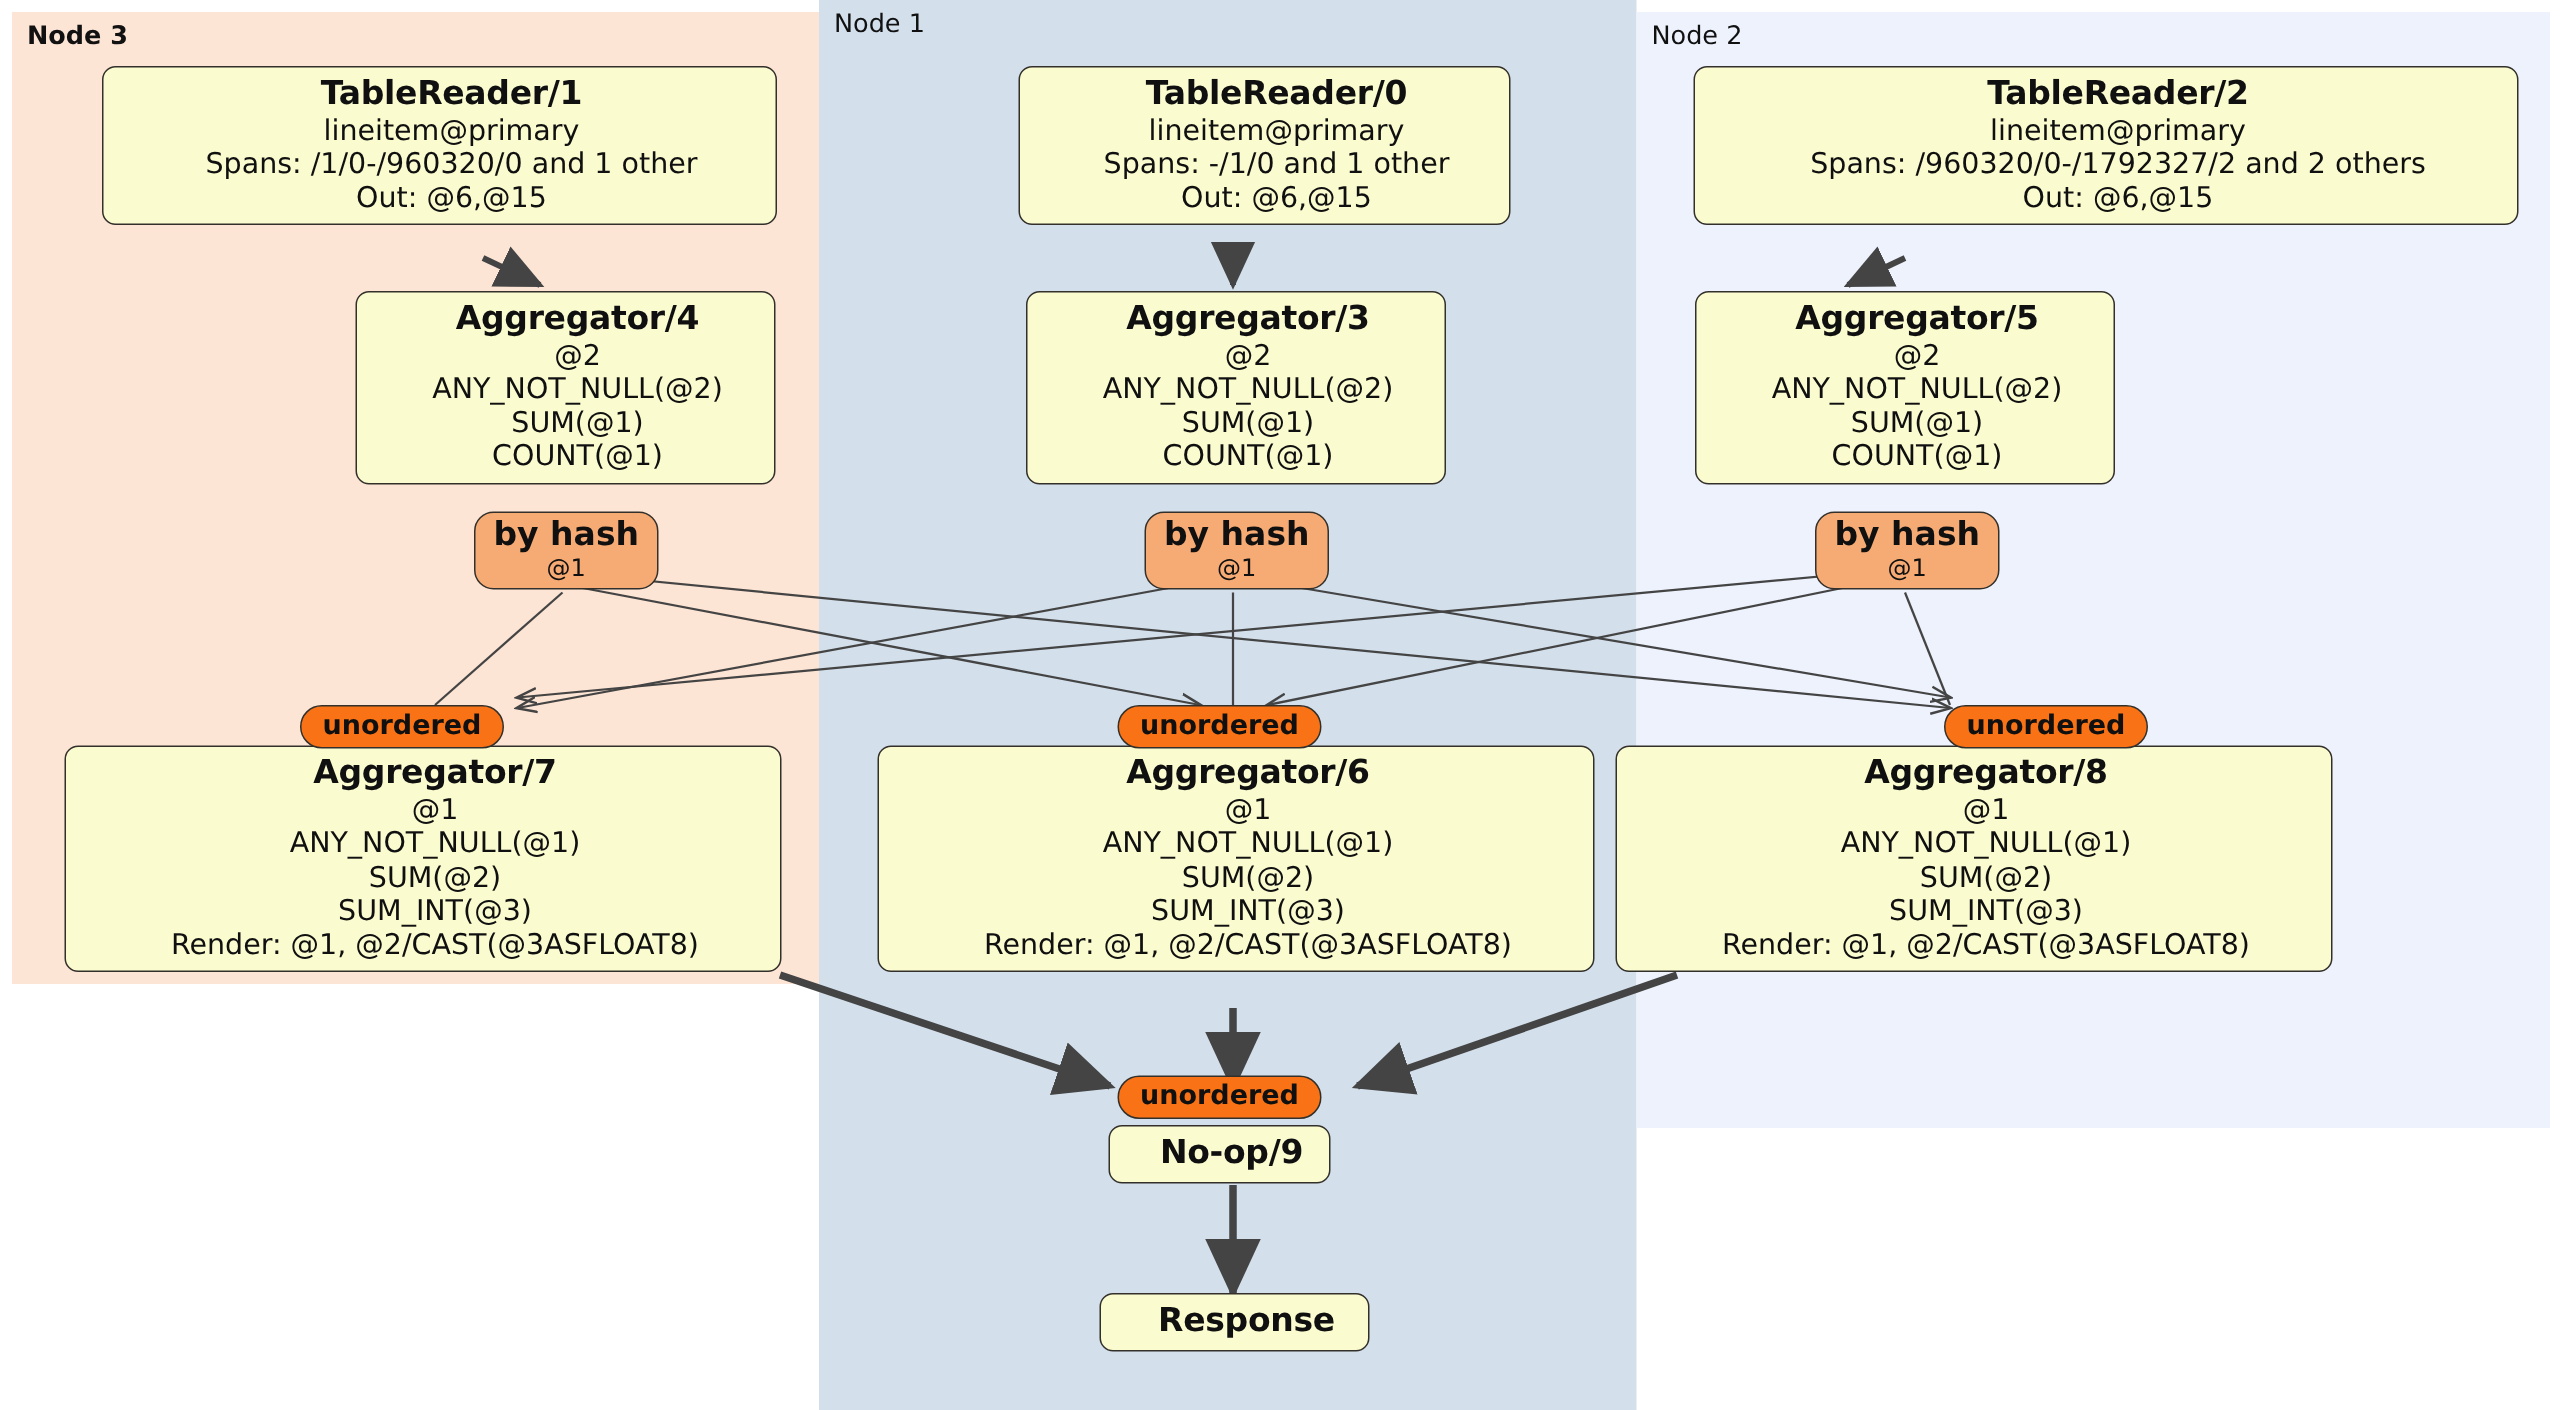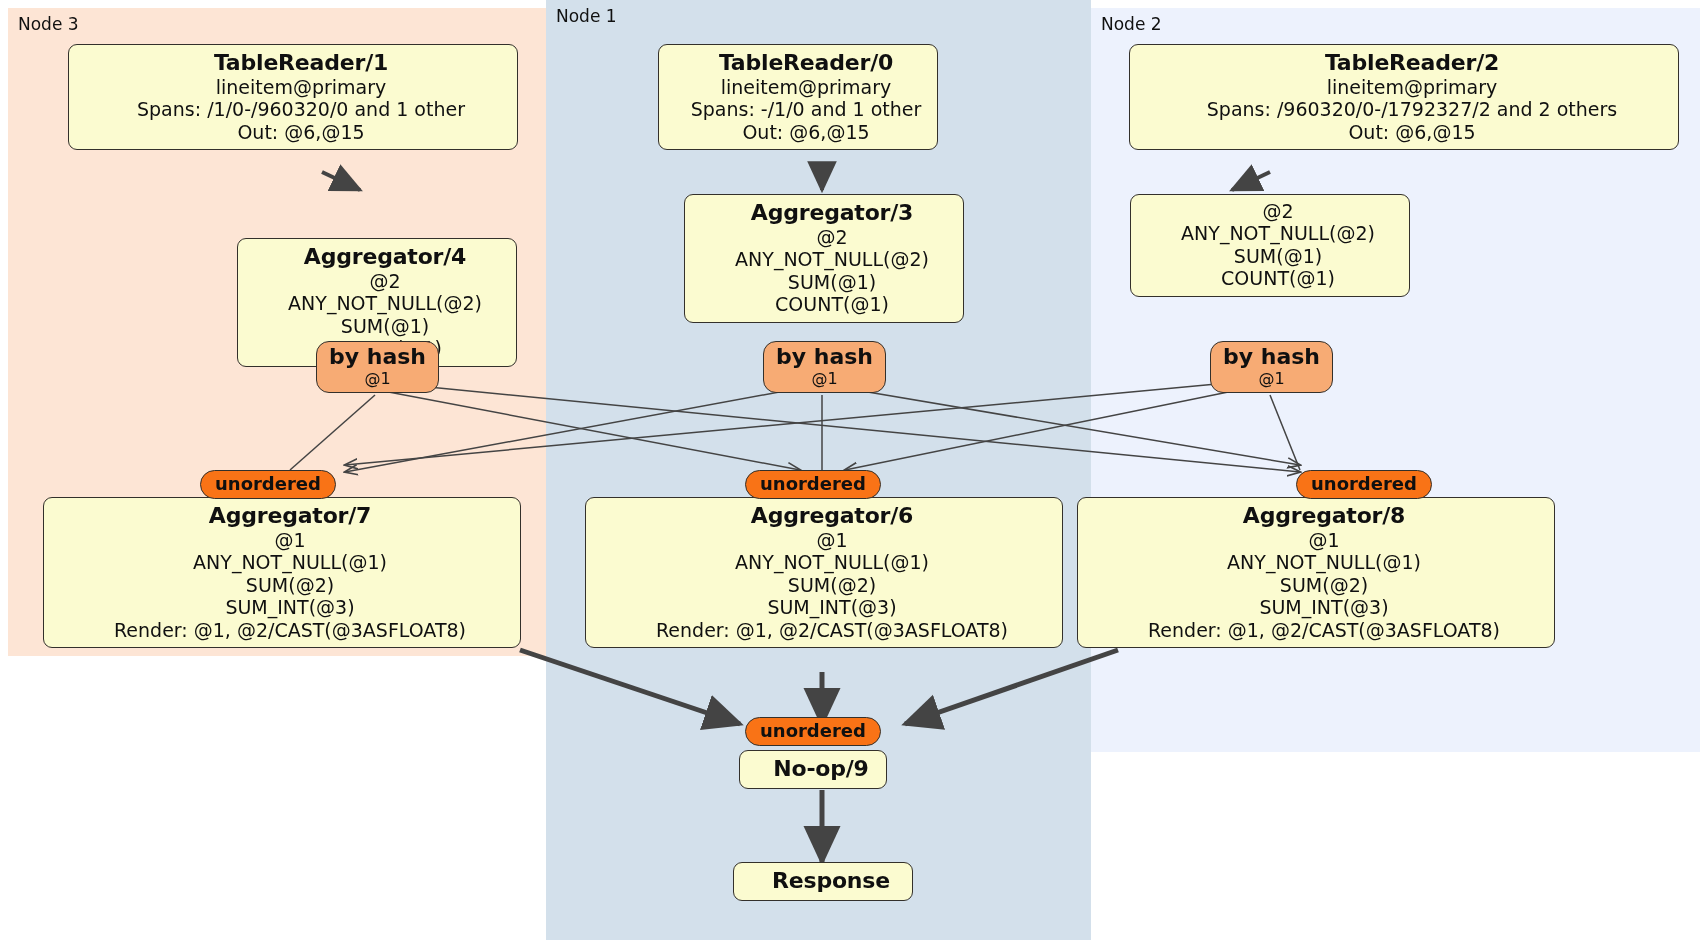--- a/index.html
+++ b/index.html
@@ -23,21 +23,21 @@
   }
   .node-panel .node-label {
     position: absolute;
     top: 6px;
     left: 10px;
     font-size: 17px;
     color: #111111;
     font-family: "DejaVu Sans", sans-serif;
     white-space: nowrap;
   }
-  #panel-node3 { left: 8px;    top: 8px;  width: 538px;  height: 648px;  background: #fde5d5; }
+  #panel-node3 { left: 8px;    top: 8px;  width: 538px;  height: 648px;  background: #fde5d5; font-weight: bold; }
   #panel-node1 { left: 546px;  top: 0px;  width: 545px;  height: 940px;  background: #d3e0eb; }
   #panel-node2 { left: 1091px; top: 8px;  width: 609px;  height: 744px;  background: #edf2fd; }
 
   
   #edges {
     position: absolute;
     left: 0; top: 0;
     width: 1708px;
     height: 940px;
     pointer-events: none;
@@ -141,51 +141,52 @@
     <path d="M 822,790 L 822,862" stroke="#444444" stroke-width="5" fill="none" marker-end="url(#arrowThick)"></path>
   </svg>
 
   <div class="pbox" id="tr1" style="left:68px; top:44px; width:450px;">
     <div class="title">TableReader/1</div>
     <div class="line">lineitem@primary</div>
     <div class="line">Spans: /1/0-/960320/0 and 1 other</div>
     <div class="line">Out: @6,@15</div>
   </div>
 
-  <div class="pbox" id="tr0" style="left:658px; top:44px; width:280px;">
+  <div class="pbox" id="tr0" style="left:679px; top:44px; width:328px;">
     <div class="title">TableReader/0</div>
     <div class="line">lineitem@primary</div>
     <div class="line">Spans: -/1/0 and 1 other</div>
     <div class="line">Out: @6,@15</div>
   </div>
 
   <div class="pbox" id="tr2" style="left:1129px; top:44px; width:550px;">
     <div class="title">TableReader/2</div>
     <div class="line">lineitem@primary</div>
     <div class="line">Spans: /960320/0-/1792327/2 and 2 others</div>
     <div class="line">Out: @6,@15</div>
   </div>
 
-  <div class="pbox" id="agg4" style="left:237px; top:194px; width:280px;margin-top:44px;">
+  <div class="pbox" id="agg4" style="left:237px; top:194px; width:280px;">
     <div class="title">Aggregator/4</div>
     <div class="line">@2</div>
     <div class="line">ANY_NOT_NULL(@2)</div>
     <div class="line">SUM(@1)</div>
     <div class="line">COUNT(@1)</div>
   </div>
 
   <div class="pbox" id="agg3" style="left:684px; top:194px; width:280px;">
     <div class="title">Aggregator/3</div>
     <div class="line">@2</div>
     <div class="line">ANY_NOT_NULL(@2)</div>
     <div class="line">SUM(@1)</div>
     <div class="line">COUNT(@1)</div>
   </div>
 
   <div class="pbox" id="agg5" style="left:1130px; top:194px; width:280px;">
+    <div class="title">Aggregator/5</div>
     <div class="line">@2</div>
     <div class="line">ANY_NOT_NULL(@2)</div>
     <div class="line">SUM(@1)</div>
     <div class="line">COUNT(@1)</div>
   </div>
 
   <div class="badge hash z-top" style="left:316px; top:341px;">
     <div class="bl1">by hash</div>
     <div class="bl2">@1</div>
   </div>

